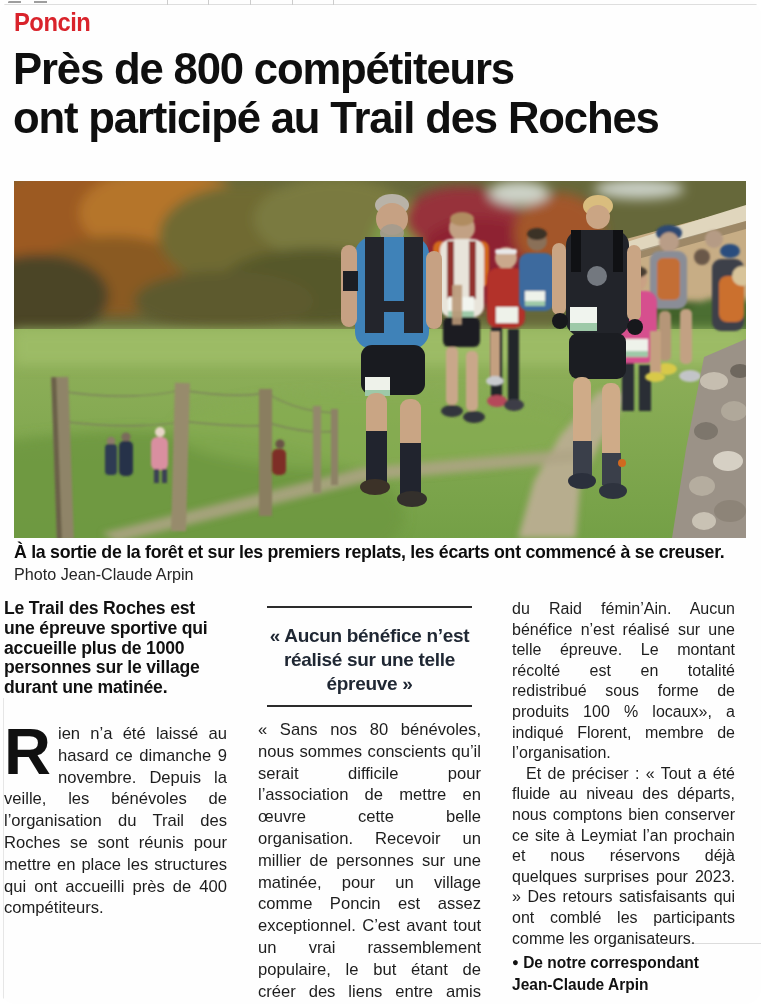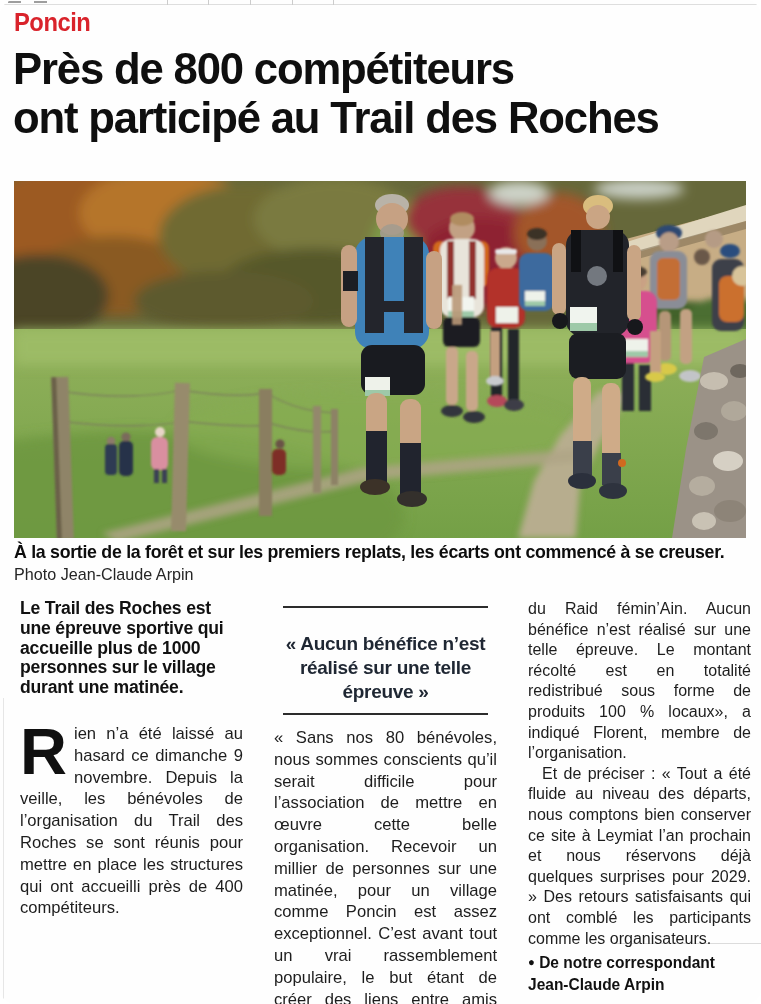--- a/index.html
+++ b/index.html
@@ -18,33 +18,33 @@
             font-size:45px;line-height:49px;letter-spacing:-1.2px;
             transform:scaleX(0.97);transform-origin:left top;}
   .hl-line{display:block;white-space:nowrap;}
 
   .photo{position:absolute;left:14px;top:181px;width:732px;height:357px;margin:0;overflow:hidden;background:#7fa04f;}
   .caption{position:absolute;left:14px;top:541px;width:740px;font-weight:bold;font-size:18.5px;line-height:22px;
            letter-spacing:-0.3px;color:#0d0d0d;transform:scaleX(0.96);transform-origin:left top;white-space:nowrap;}
   .credit{position:absolute;left:14px;top:564px;font-size:17px;line-height:21px;color:#262626;
           transform:scaleX(0.95);transform-origin:left top;}
 
-  .columns{position:absolute;left:20px;top:599px;width:732px;height:405px;display:flex;gap:31px;}
+  .columns{position:absolute;left:4px;top:599px;width:732px;height:405px;display:flex;gap:31px;}
   .col{width:223px;height:405px;overflow:hidden;text-align:justify;font-size:16.6px;line-height:21.8px;
        color:#1d1d1d;hyphens:auto;-webkit-hyphens:auto;}
   .col p{margin:0;}
   .lead{font-weight:bold;font-size:17.6px;line-height:19.8px;text-align:left;letter-spacing:-0.2px;
         margin-bottom:25px !important;color:#111;}
   .para{text-indent:14px;}
   .para.nofirst{text-indent:0;}
   .dropcap{float:left;font-weight:bold;font-size:65px;line-height:52px;padding:3px 7px 0 0;color:#101010;}
   .pullquote{margin:7px 0 12px 0;}
   .pq-rule{height:2px;background:#2c2c2c;width:92%;margin:0 auto;}
   .pq-text{text-align:center;font-weight:bold;font-size:19px;line-height:24px;color:#1f2733;
-           padding:24px 2px 9px;letter-spacing:-0.3px;text-indent:0;}
+           padding:16px 2px 9px;letter-spacing:-0.3px;text-indent:0;}
   .col3{font-size:16px;line-height:20.6px;}
   .byline{margin-top:2px !important;font-weight:bold;font-size:16.5px;line-height:22px;text-align:left;
           text-indent:0;color:#111;transform:scaleX(0.94);transform-origin:left top;white-space:nowrap;}
   .byline-row{display:block;}
   .bullet{font-size:12px;vertical-align:2px;}
 </style>
 </head>
 <body>
 
 <div class="page">
@@ -303,21 +303,21 @@
       <div class="pullquote">
         <div class="pq-rule"></div>
         <div class="pq-text">« Aucun bénéfice n’est réalisé sur une telle épreuve »</div>
         <div class="pq-rule"></div>
       </div>
       <p class="para nofirst">« Sans nos 80 bénévoles, nous sommes conscients qu’il serait difficile pour l’association de mettre en œuvre cette belle organisation. Recevoir un millier de personnes sur une matinée, pour un village comme Poncin est assez exceptionnel. C’est avant tout un vrai rassemblement populaire, le but étant de créer des liens entre amis poncinois et bénévoles</p>
     </div>
 
     <div class="col col3">
       <p class="para nofirst">du Raid fémin’Ain. Aucun bénéfice n’est réalisé sur une telle épreuve. Le montant récolté est en totalité redistribué sous forme de produits 100 % locaux», a indiqué Florent, membre de l’organisation.</p>
-      <p class="para">Et de préciser : « Tout a été fluide au niveau des départs, nous comptons bien conserver ce site à Leymiat l’an prochain et nous réservons déjà quelques surprises pour 2029. » Des retours satisfaisants qui ont comblé les participants comme les organisateurs.</p>
+      <p class="para">Et de préciser : « Tout a été fluide au niveau des départs, nous comptons bien conserver ce site à Leymiat l’an prochain et nous réservons déjà quelques surprises pour 2023. » Des retours satisfaisants qui ont comblé les participants comme les organisateurs.</p>
       <p class="byline">
         <span class="byline-row"><span class="bullet">●</span>&nbsp;<span>De notre correspondant</span></span>
         <span class="byline-row">Jean-Claude Arpin</span>
       </p>
     </div>
 
   </div>
 </div>
 
 </body></html>

